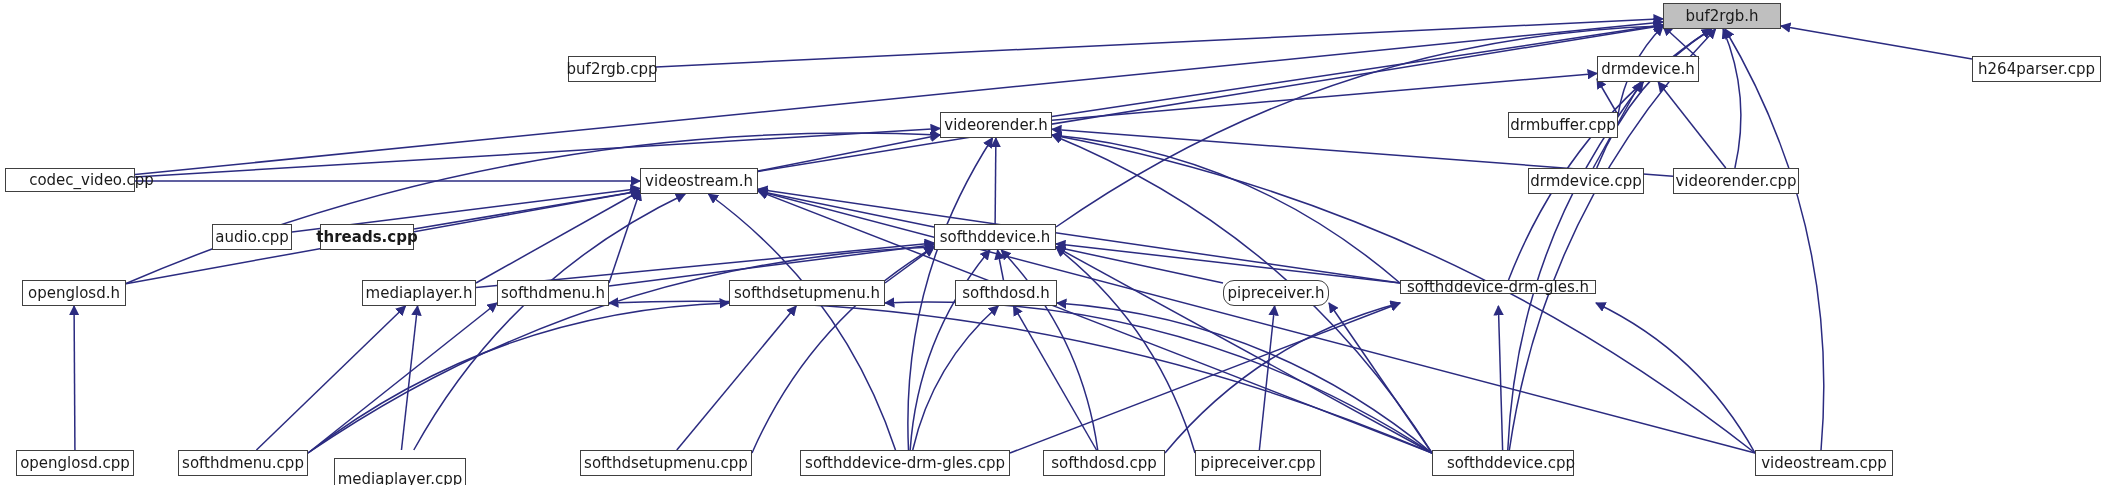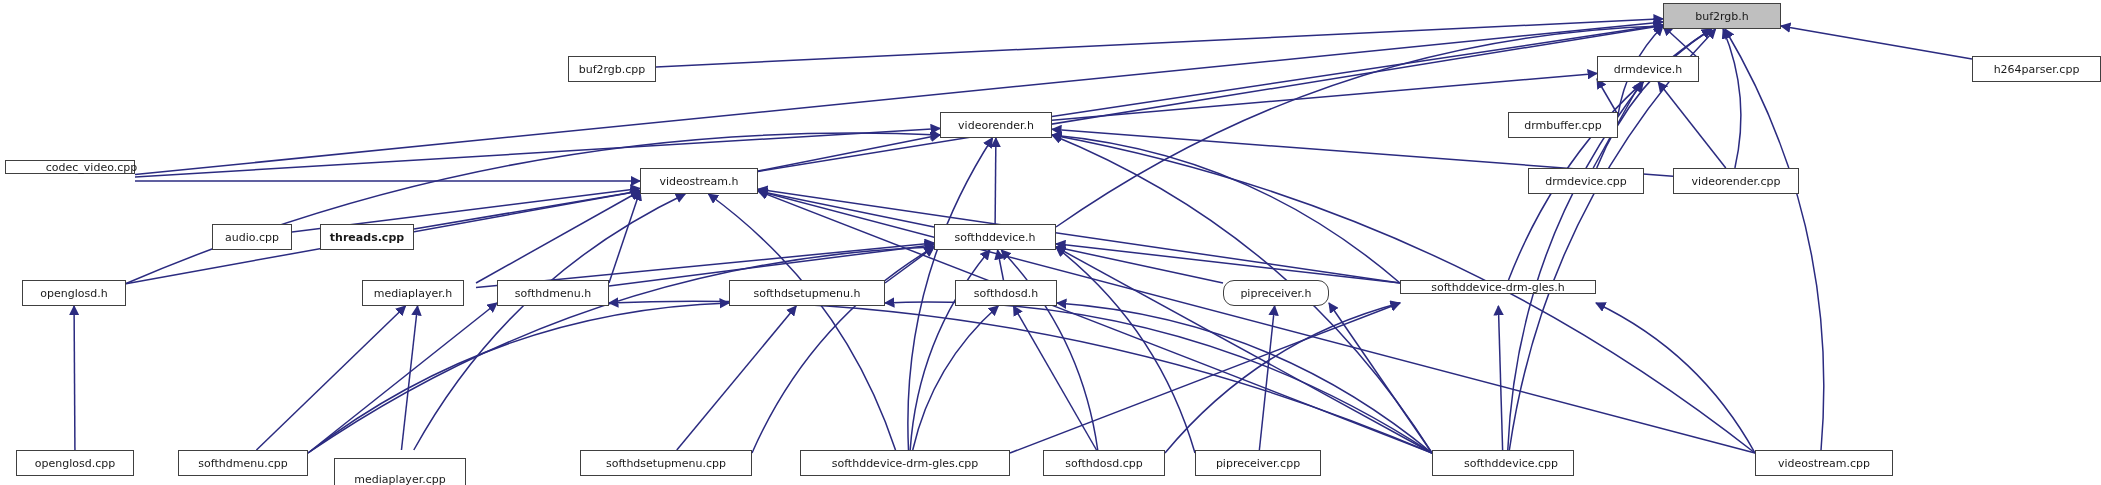--- a/index.html
+++ b/index.html
@@ -25,21 +25,21 @@
   .node {
     position: absolute;
     box-sizing: border-box;
     border: 1.4px solid #404040;
     background: #ffffff;
     color: #1a1a1a;
     display: flex;
     align-items: center;
     justify-content: center;
     white-space: nowrap;
-    font-size: 11px;
+    font-size: 15px;
     letter-spacing: 0px;
     line-height: 1;
     cursor: pointer;
   }
   .node.root {
     background: #bfbfbf;
     border-color: #404040;
   }
   .node-label {
     pointer-events: none;
@@ -138,21 +138,21 @@
       </div>
       <div class="node" style="left: 1597px; top: 56px; width: 102px; height: 26px;">
         <span class="node-label">drmdevice.h</span>
       </div>
       <div class="node" style="left: 940px; top: 112px; width: 112px; height: 26px;">
         <span class="node-label">videorender.h</span>
       </div>
       <div class="node" style="left: 1508px; top: 112px; width: 110px; height: 26px;">
         <span class="node-label">drmbuffer.cpp</span>
       </div>
-      <div class="node" style="left: 5px; top: 160px; width: 130px; height: 14px; padding-left: 43px;">
+      <div class="node" style="left: 5px; top: 168px; width: 130px; height: 24px; padding-left: 43px;">
         <span class="node-label">codec_video.cpp</span>
       </div>
       <div class="node" style="left: 640px; top: 168px; width: 118px; height: 26px;">
         <span class="node-label">videostream.h</span>
       </div>
       <div class="node" style="left: 1528px; top: 168px; width: 116px; height: 26px;">
         <span class="node-label">drmdevice.cpp</span>
       </div>
       <div class="node" style="left: 1673px; top: 168px; width: 126px; height: 26px;">
         <span class="node-label">videorender.cpp</span>
@@ -162,21 +162,21 @@
       </div>
       <div class="node" style="left: 320px; top: 224px; width: 94px; height: 26px; font-weight: bold;">
         <span class="node-label">threads.cpp</span>
       </div>
       <div class="node" style="left: 934px; top: 224px; width: 122px; height: 26px;">
         <span class="node-label">softhddevice.h</span>
       </div>
       <div class="node" style="left: 22px; top: 280px; width: 104px; height: 26px;">
         <span class="node-label">openglosd.h</span>
       </div>
-      <div class="node" style="left: 362px; top: 280px; width: 102px; height: 26px;">
+      <div class="node" style="left: 362px; top: 280px; width: 114px; height: 26px;">
         <span class="node-label">mediaplayer.h</span>
       </div>
       <div class="node" style="left: 497px; top: 280px; width: 112px; height: 26px;">
         <span class="node-label">softhdmenu.h</span>
       </div>
       <div class="node" style="left: 729px; top: 280px; width: 156px; height: 26px;">
         <span class="node-label">softhdsetupmenu.h</span>
       </div>
       <div class="node" style="left: 955px; top: 280px; width: 102px; height: 26px;">
         <span class="node-label">softhdosd.h</span>

